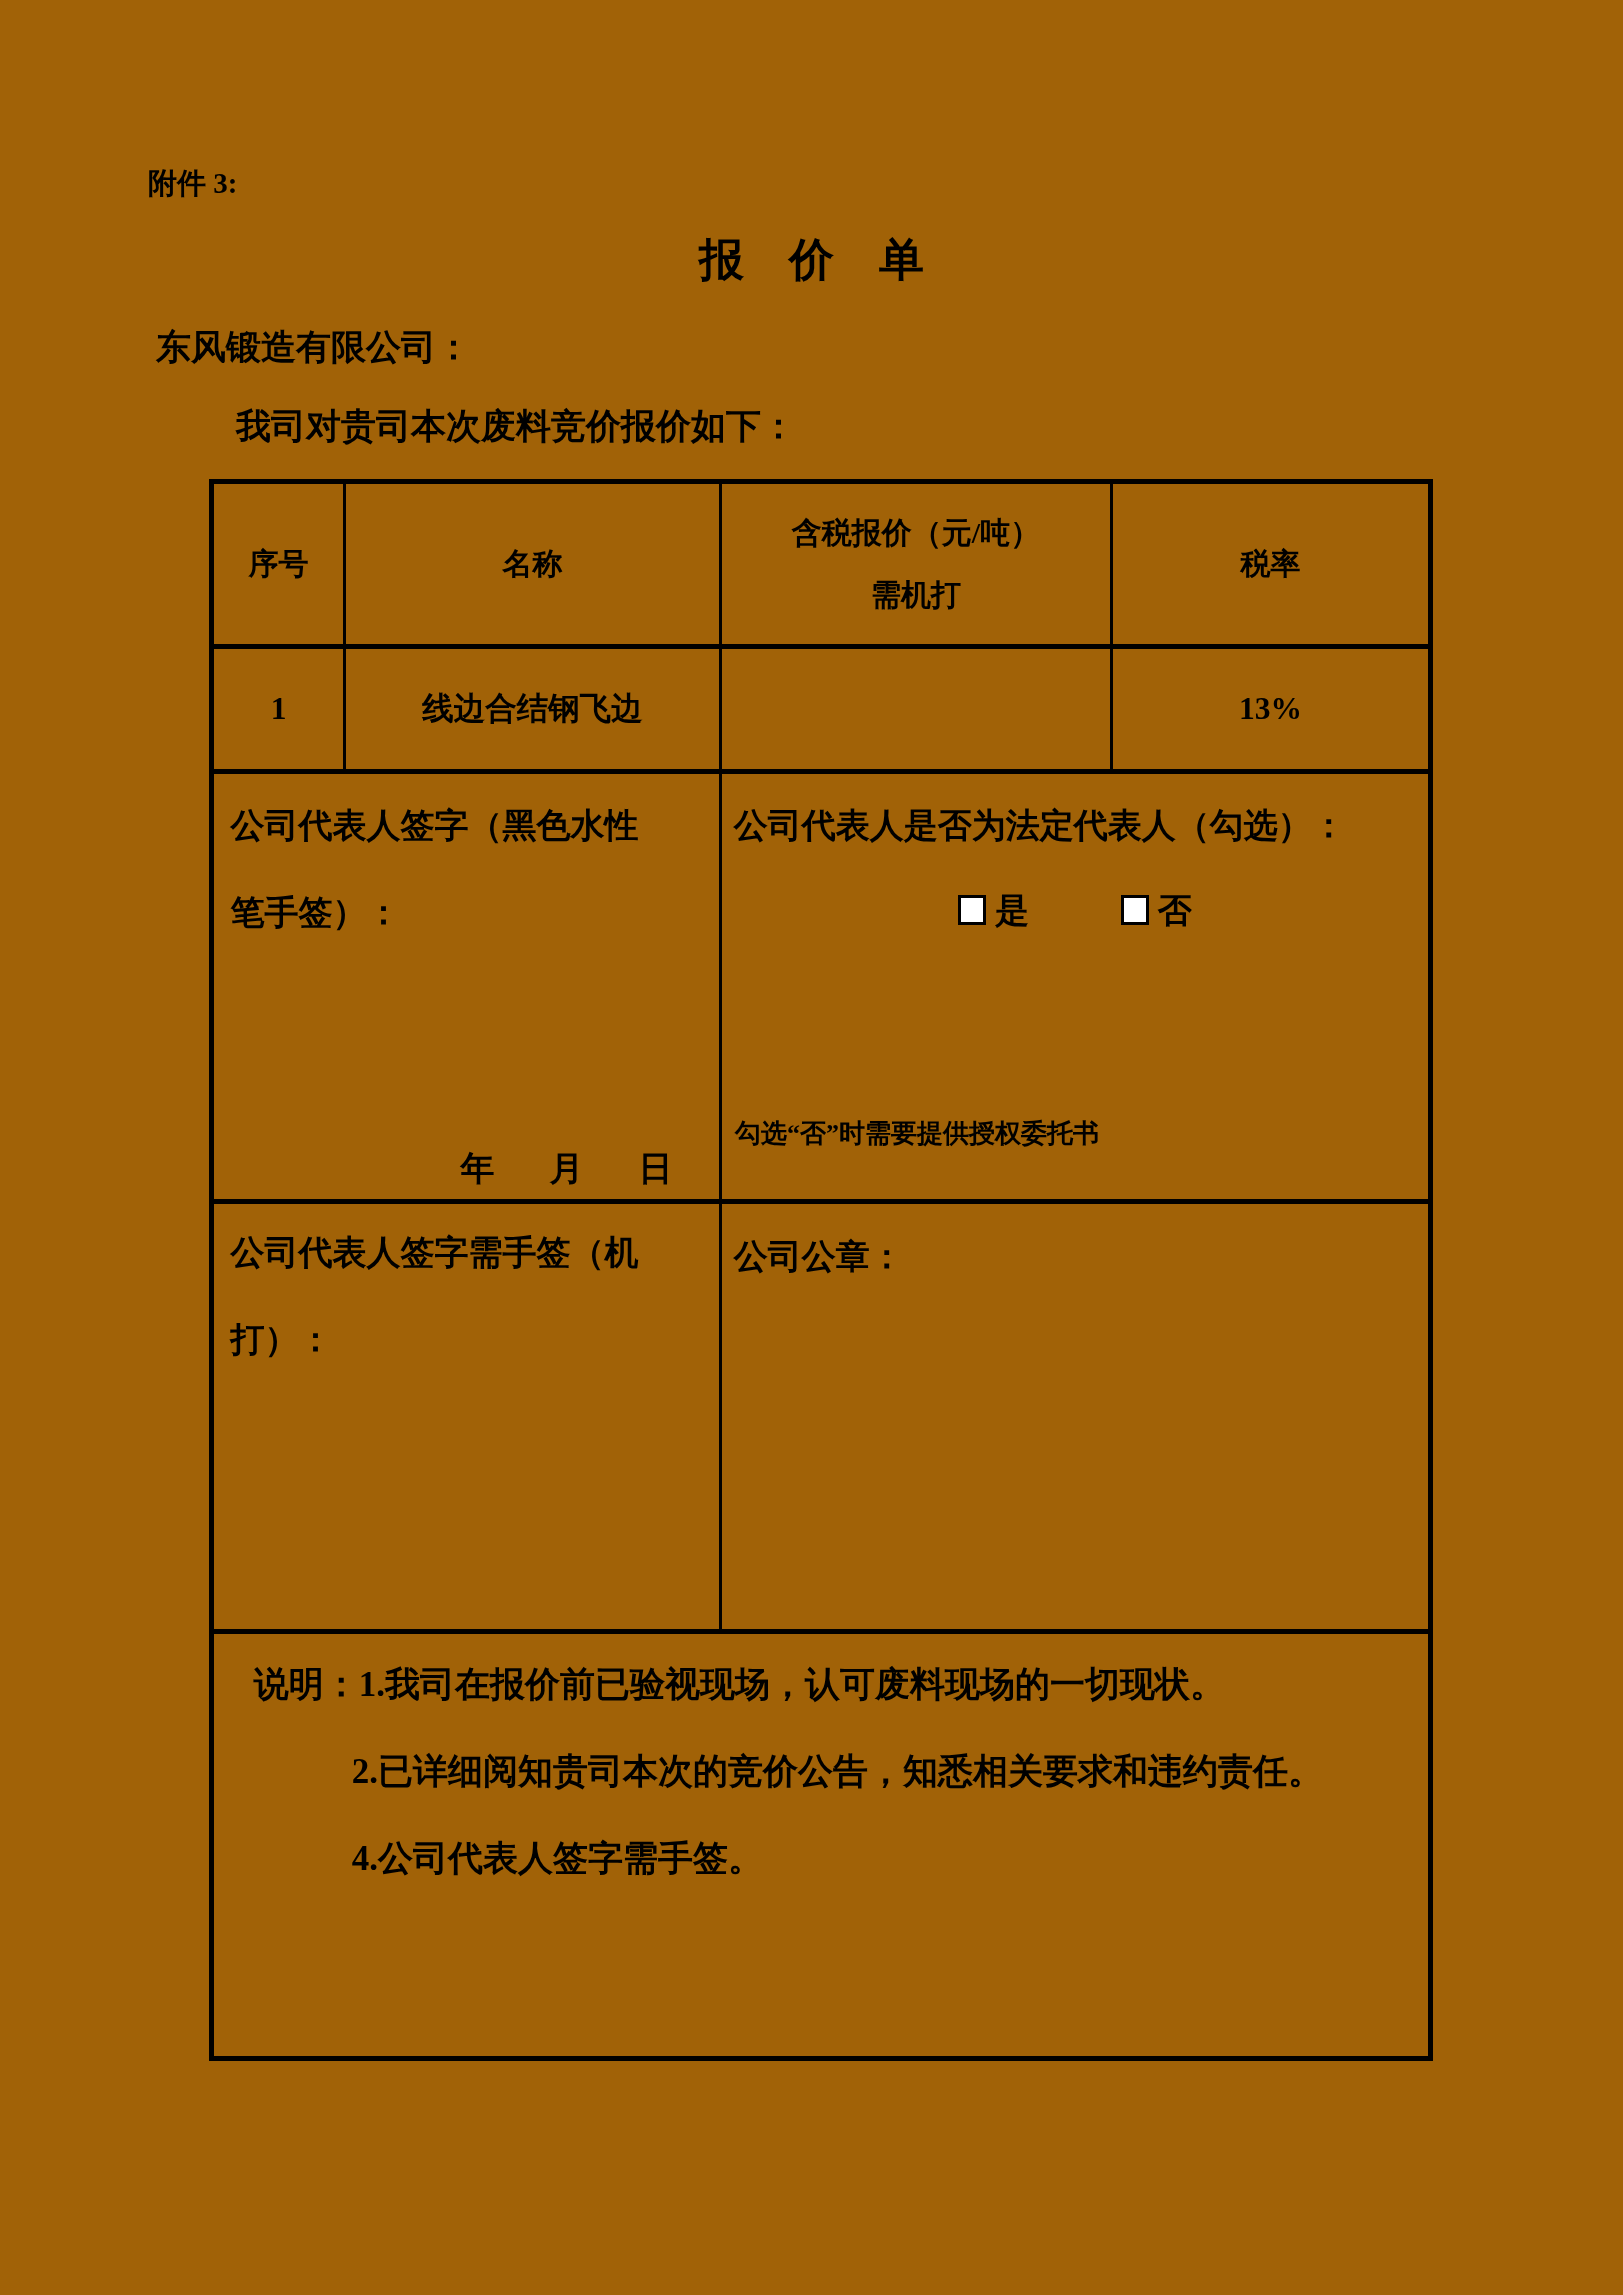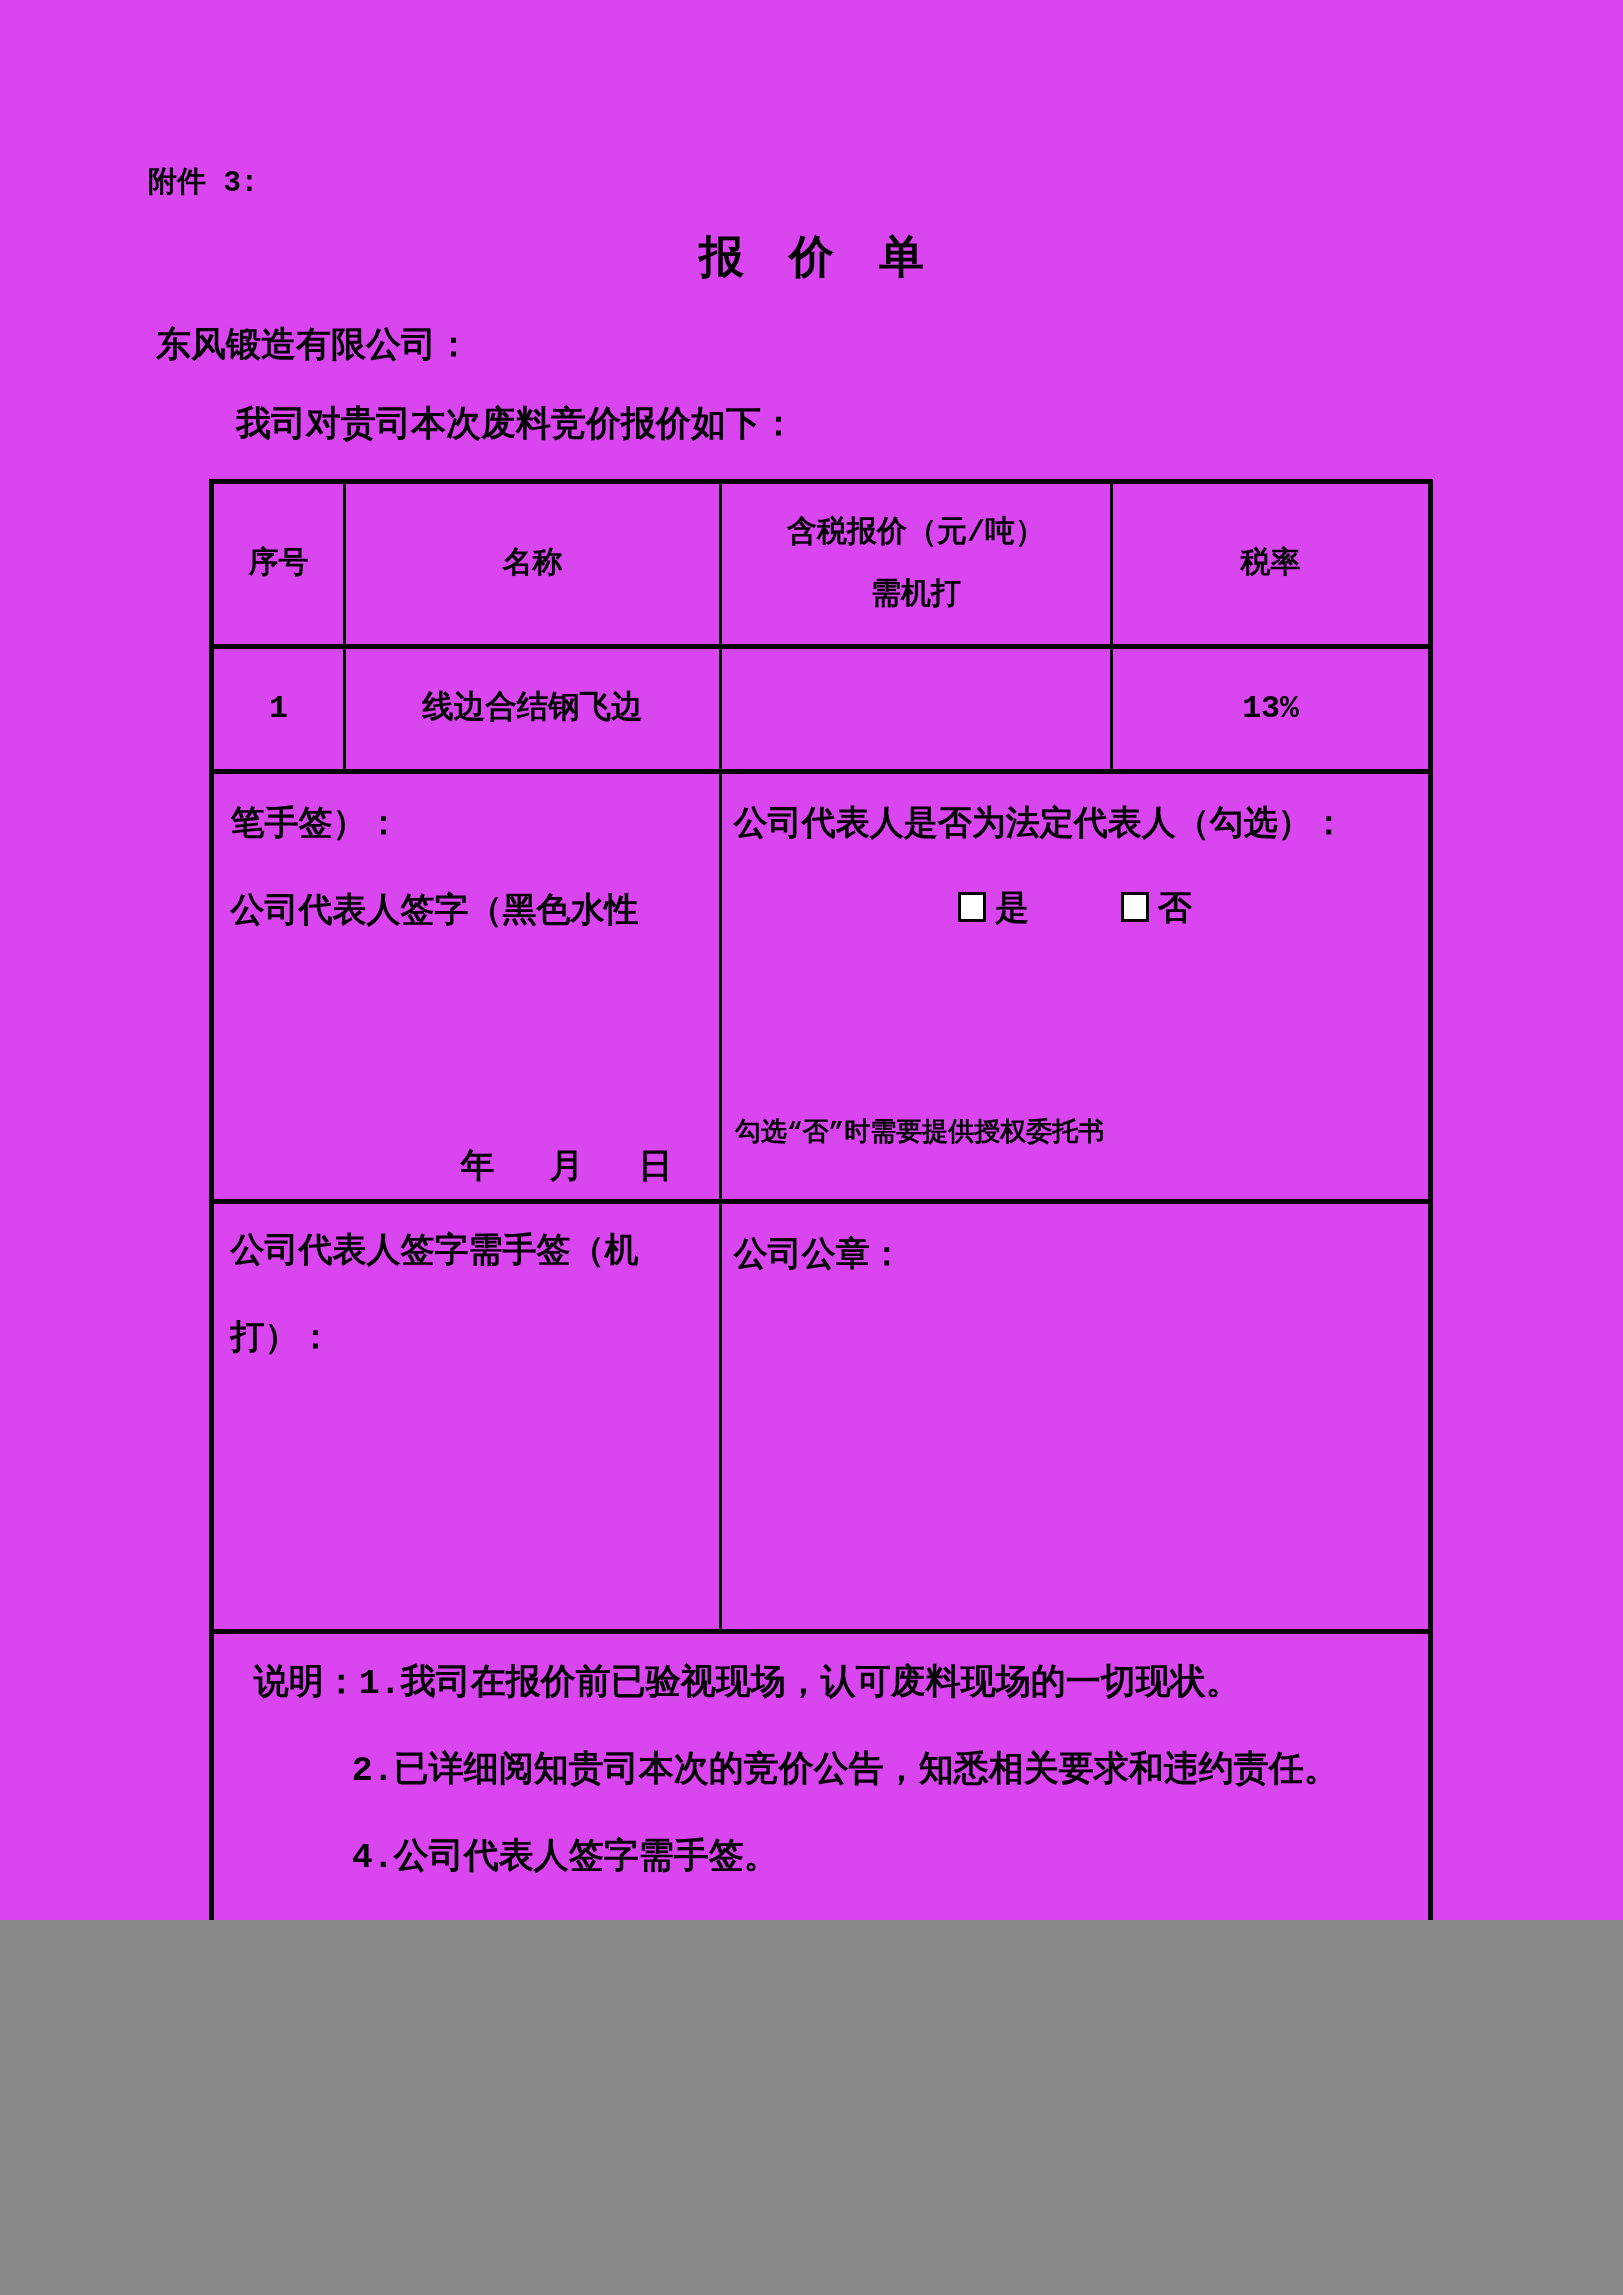--- a/index.html
+++ b/index.html
@@ -1,22 +1,22 @@
 <!DOCTYPE html>
 <html style="font-size:10.5px"><head>
 <meta charset="utf-8">
 <style>
   html, body { margin: 0; padding: 0; background: #888; }
   .sheet {
     position: relative;
     width: 1623px;
-    height: 1920px;
-    background: #d946ef;
+    height: 2295px;
+    background: #a16207;
     color: #000000;
-    font-family: Liberation Mono, monospace;
+    font-family: Liberation Serif, serif;
     font-weight: bold;
     overflow: hidden;
   }
 
   
   .att {
     position: absolute; left: 148px; top: 169px;
     font-size: 29px; line-height: 1;
   }
   .title {
@@ -125,22 +125,22 @@
     </div>
     <div class="c hc rb0">税率</div>
 
     <div class="c dc">1</div>
     <div class="c dc">线边合结钢飞边</div>
     <div class="c dc"></div>
     <div class="c dc rb0">13%</div>
 
     <div class="c span2l">
       <div class="block-label">
+        <span>公司代表人签字（黑色水性</span>
         <span>笔手签）：</span>
-        <span>公司代表人签字（黑色水性</span>
       </div>
       <div class="sig-date">年　月　日</div>
     </div>
 
     <div class="c span2r rb0">
       <div class="legal-q">公司代表人是否为法定代表人（勾选）：</div>
       <div class="options-row">
         <span class="checkbox"></span><span>是</span><span class="checkbox opt-no"></span><span>否</span>
       </div>
       <div class="sig-note">勾选“否”时需要提供授权委托书</div>

